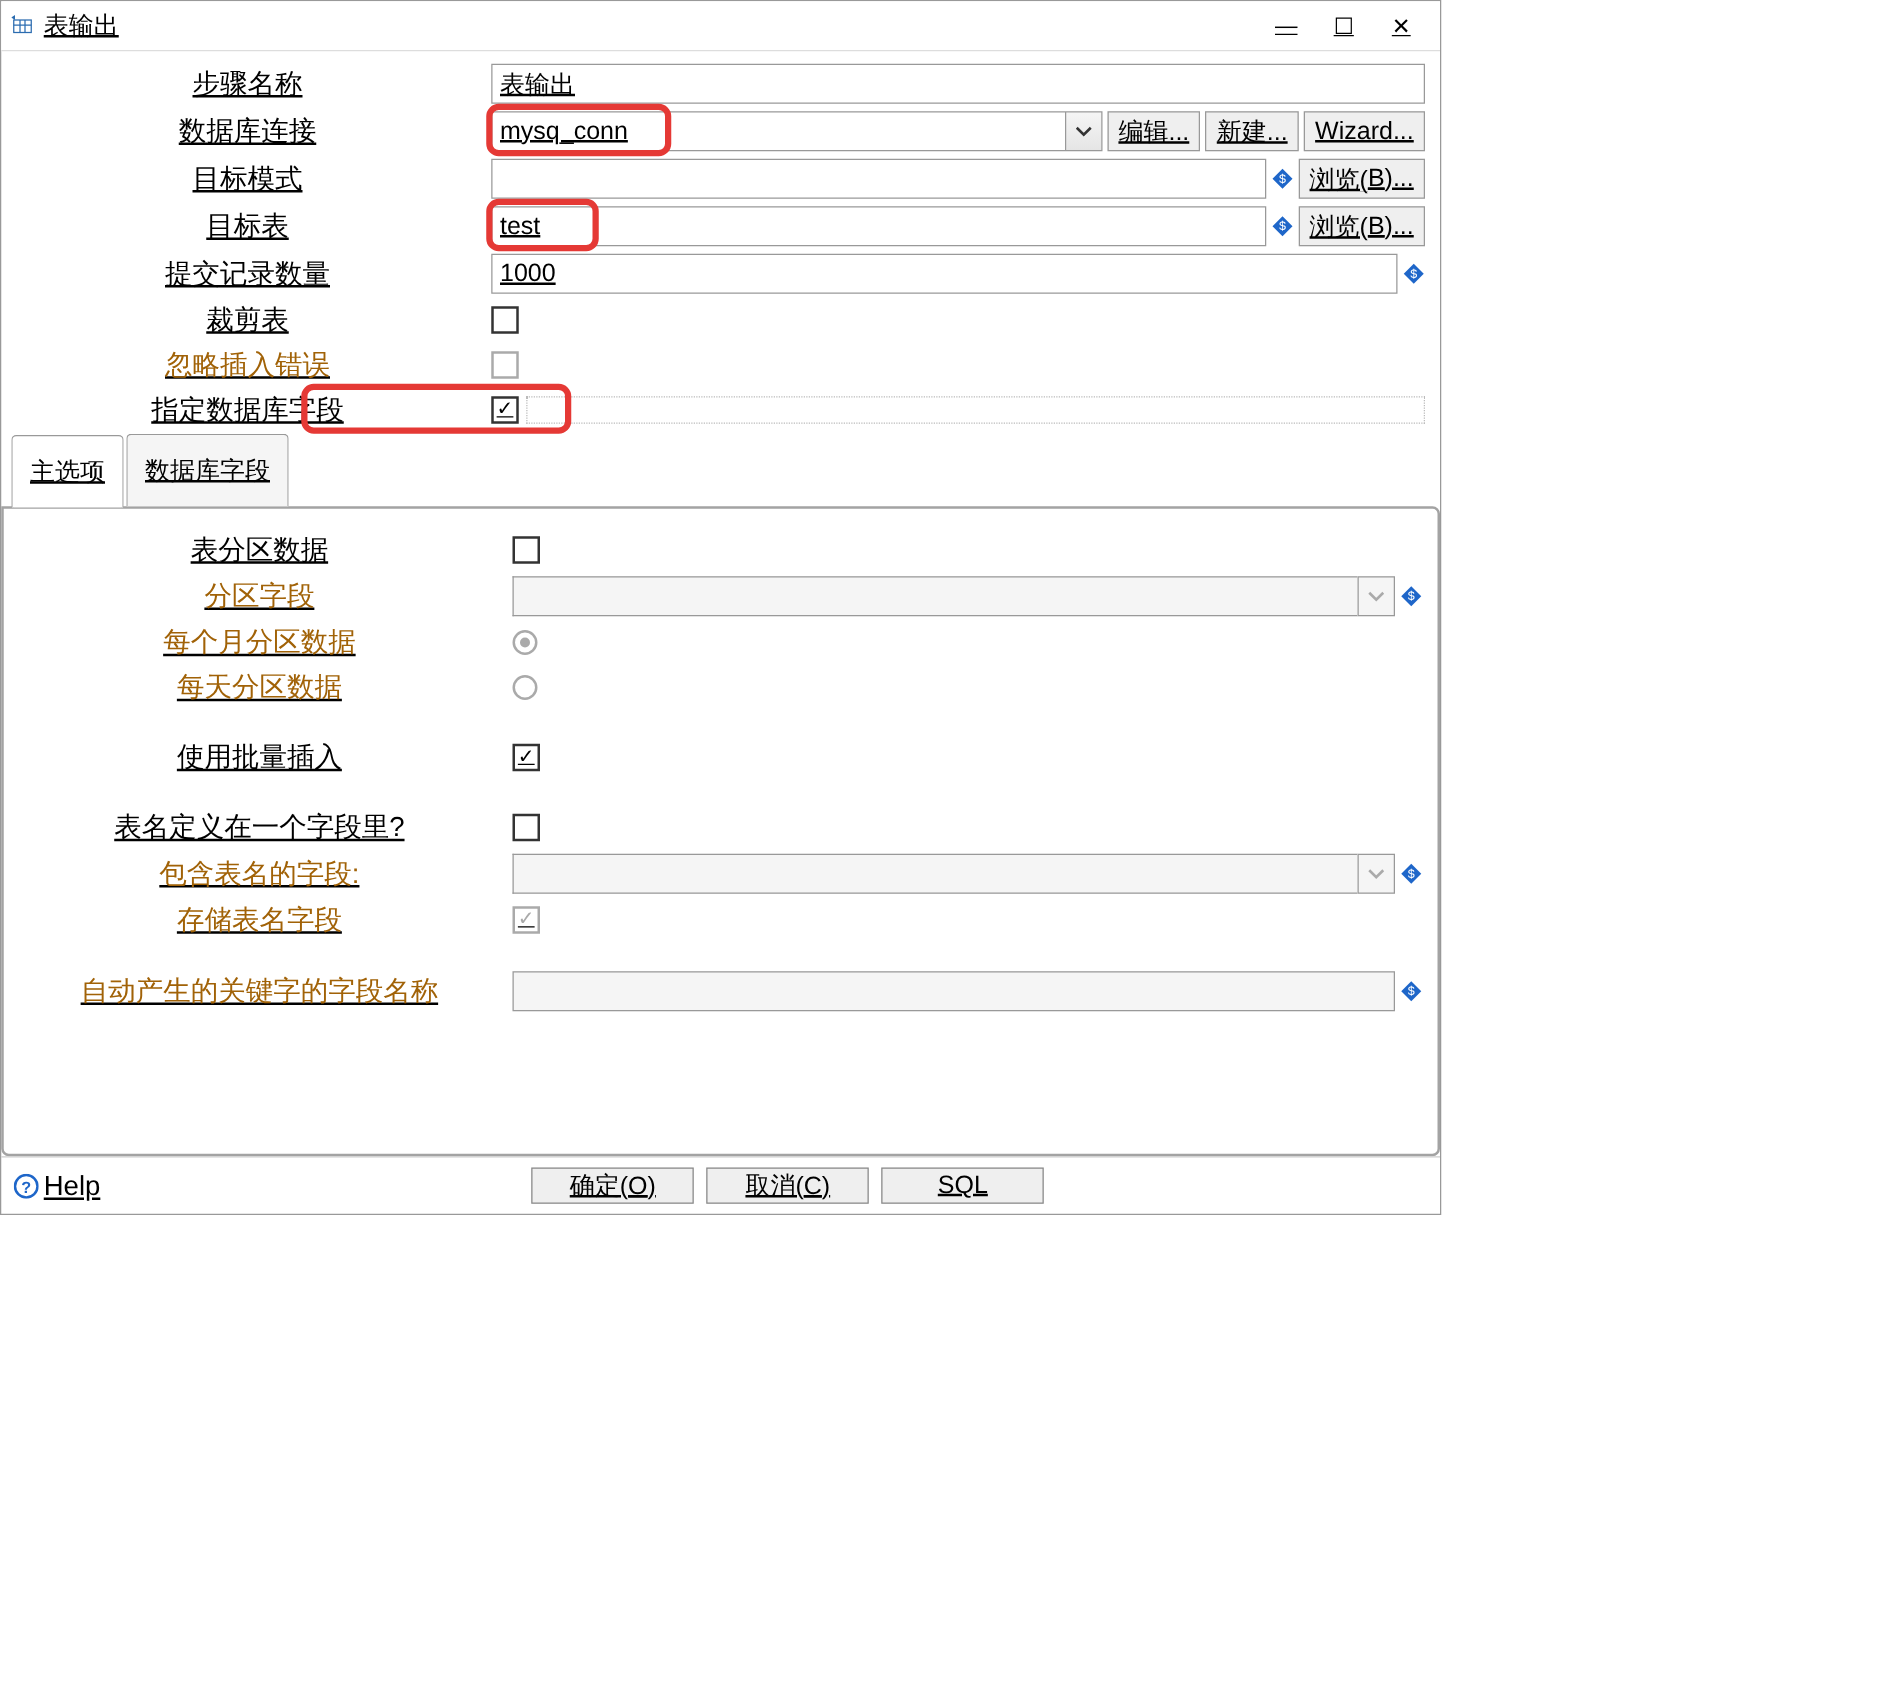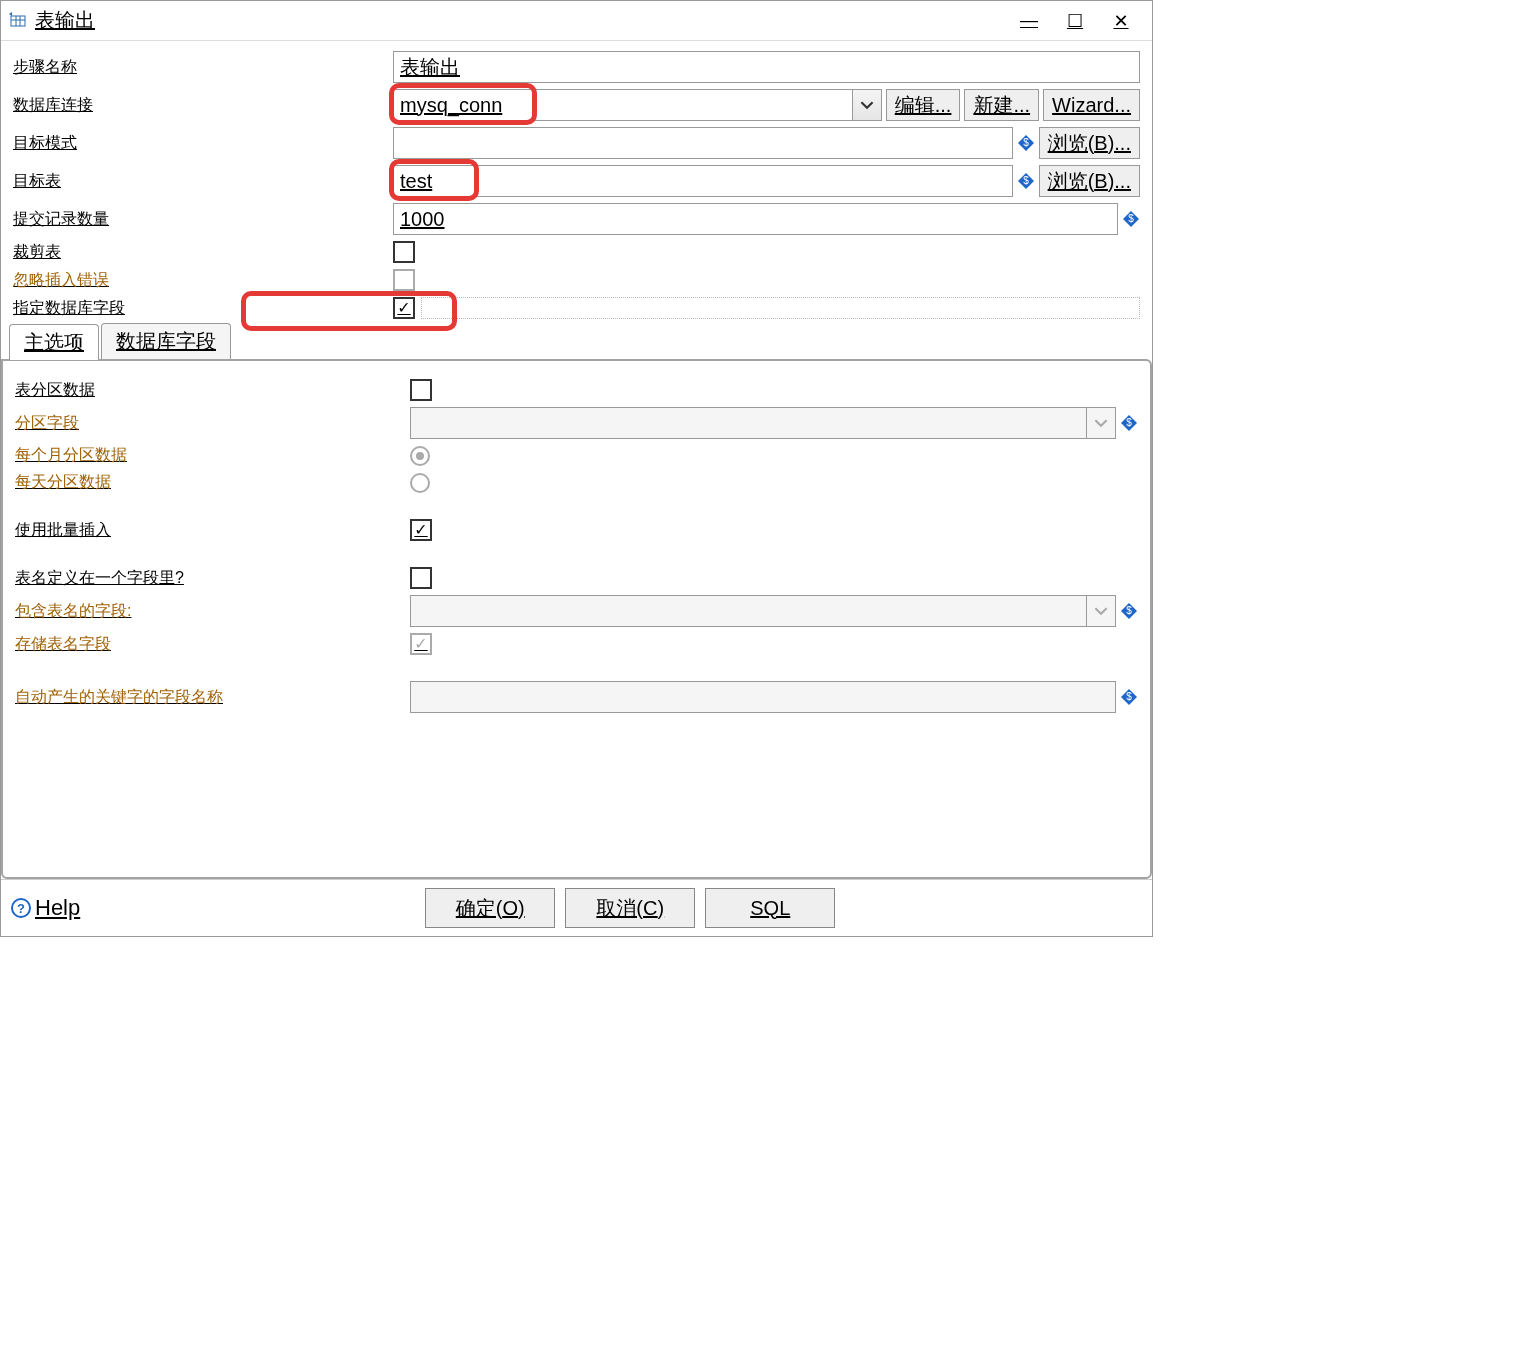--- a/index.html
+++ b/index.html
@@ -7,21 +7,21 @@
 
 .window { width: 1153px; border: 1px solid #999; background: #fff; text-decoration: underline; }
 
 .titlebar { display: flex; align-items: center; height: 40px; padding: 0 8px; background: #fff; border-bottom: 1px solid #ddd; }
 .titlebar .icon { width: 18px; height: 18px; margin-right: 8px; }
 .titlebar .title { flex: 1; font-size: 20px; }
 .titlebar .winbtn { width: 46px; height: 32px; display: flex; align-items: center; justify-content: center; font-size: 18px; cursor: pointer; }
 
 .form-area { padding: 10px 12px 2px 12px; }
 .row { display: flex; align-items: center; margin-bottom: 6px; }
-.row .lbl { width: 380px; text-align: left; padding-right: 10px; font-size: 16px; }
+.row .lbl { width: 380px; text-align: center; padding-right: 10px; font-size: 22px; }
 .row .lbl.disabled { color: #a16207; }
 
 .txt { height: 32px; border: 1px solid #999; padding: 2px 6px; font-size: 20px; background: #fff; }
 .txt.flex { flex: 1; }
 .combo { display: flex; flex: 1; }
 .combo .txt { flex: 1; border-right: none; }
 .combo .arrow { width: 30px; height: 32px; border: 1px solid #999; background: linear-gradient(#f5f5f5,#e5e5e5); display: flex; align-items: center; justify-content: center; cursor: pointer; }
 .combo.disabled .txt, .combo.disabled .arrow { background: #f5f5f5; color: #aaa; }
 
 .btn { height: 32px; padding: 0 8px; margin-left: 4px; background: #efefef; border: 1px solid #999; font-size: 20px; cursor: pointer; display: inline-flex; align-items: center; }
@@ -31,30 +31,30 @@
 
 .chk { width: 22px; height: 22px; border: 2px solid #333; display: inline-flex; align-items: center; justify-content: center; background: #fff; cursor: pointer; }
 .chk.checked::after { content: "✓"; font-size: 16px; line-height: 1; }
 .chk.disabled { border-color: #aaa; color: #aaa; cursor: default; }
 .radio { width: 20px; height: 20px; border: 2px solid #aaa; border-radius: 50%; display: inline-flex; align-items: center; justify-content: center; background: #fff; }
 .radio.selected::after { content: ""; width: 8px; height: 8px; border-radius: 50%; background: #aaa; }
 .redbox-overlay { position:absolute; pointer-events:none; border:5px solid #e53935; border-radius:10px; }
 
 .tabs { margin-top: 0; }
 .tabstrip { display: flex; align-items: flex-end; padding-left: 8px; }
-.tab { padding: 4px 14px; border: 1px solid #999; border-bottom: none; background: #f5f5f5; margin-right: 2px; border-radius: 4px 4px 0 0; cursor: pointer; position: relative; }
+.tab { padding: 15px 14px; border: 1px solid #999; border-bottom: none; background: #f5f5f5; margin-right: 2px; border-radius: 4px 4px 0 0; cursor: pointer; position: relative; }
 .tab.active { background: #fff; top: 1px; z-index: 2; }
 .tabpanel { border: 2px solid #a3a3a3; padding: 18px 12px 12px 12px; border-radius: 0 6px 6px 6px; min-height: 520px; }
 
 .tabpanel .row .lbl { width: 395px; }
 
 .footer { display: flex; align-items: center; padding: 8px 10px; border-top: 1px solid #ccc; }
 .footer .help { display: inline-flex; align-items: center; gap: 4px; font-size: 22px; cursor: pointer; }
 .footer .spacer { flex: 1; }
-.footer .fbtn { width: 130px; height: 40px; margin-right: 10px; background: #efefef; border: 1px solid #888; font-size: 20px; cursor: pointer; }
+.footer .fbtn { width: 130px; height: 29px; margin-right: 10px; background: #efefef; border: 1px solid #888; font-size: 20px; cursor: pointer; }
 .footer .pad-left { width: 345px; }
 .underline-letter { text-decoration: underline; }
 </style>
 </head>
 <body>
 
 <div class="window">
 
   <div class="titlebar">
     <span class="icon">

